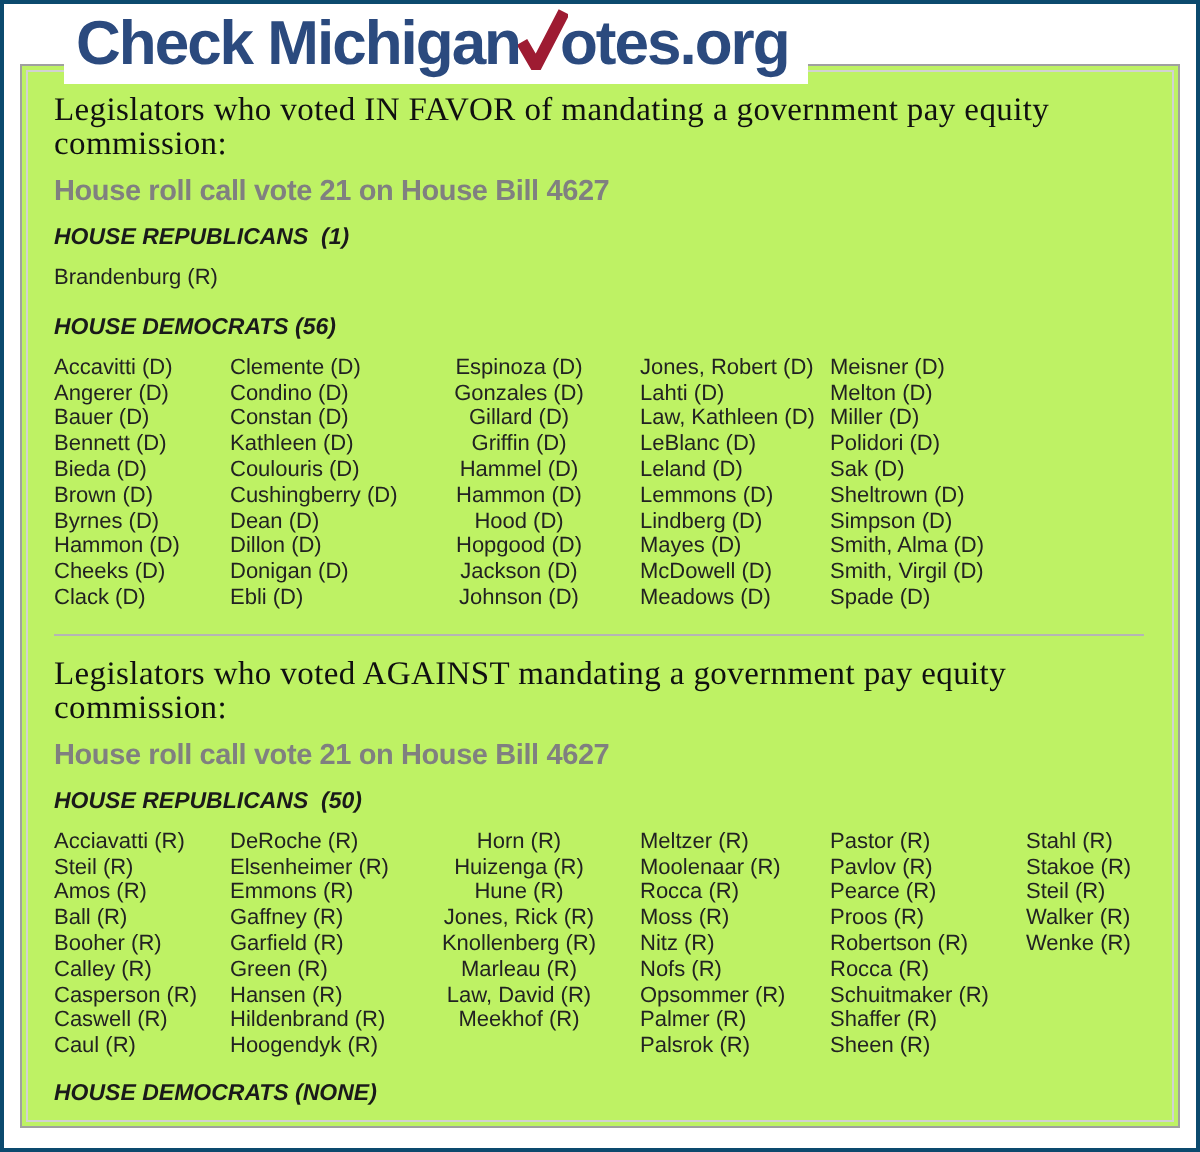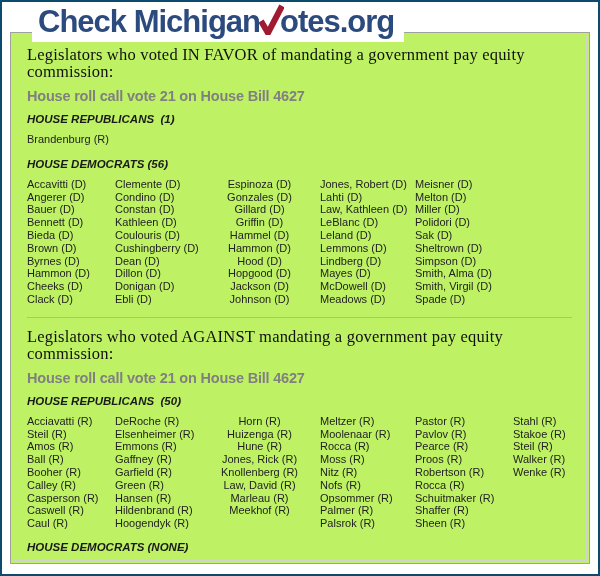--- a/index.html
+++ b/index.html
@@ -211,22 +211,22 @@
               <div class="name">Hansen (R)</div>
               <div class="name">Hildenbrand (R)</div>
               <div class="name">Hoogendyk (R)</div>
             </div>
             <div class="col">
               <div class="name">Horn (R)</div>
               <div class="name">Huizenga (R)</div>
               <div class="name">Hune (R)</div>
               <div class="name">Jones, Rick (R)</div>
               <div class="name">Knollenberg (R)</div>
+              <div class="name">Marleau (R)</div>
               <div class="name">Law, David (R)</div>
-              <div class="name">Marleau (R)</div>
               <div class="name">Meekhof (R)</div>
             </div>
             <div class="col">
               <div class="name">Meltzer (R)</div>
               <div class="name">Moolenaar (R)</div>
               <div class="name">Rocca (R)</div>
               <div class="name">Moss (R)</div>
               <div class="name">Nitz (R)</div>
               <div class="name">Nofs (R)</div>
               <div class="name">Opsommer (R)</div>

